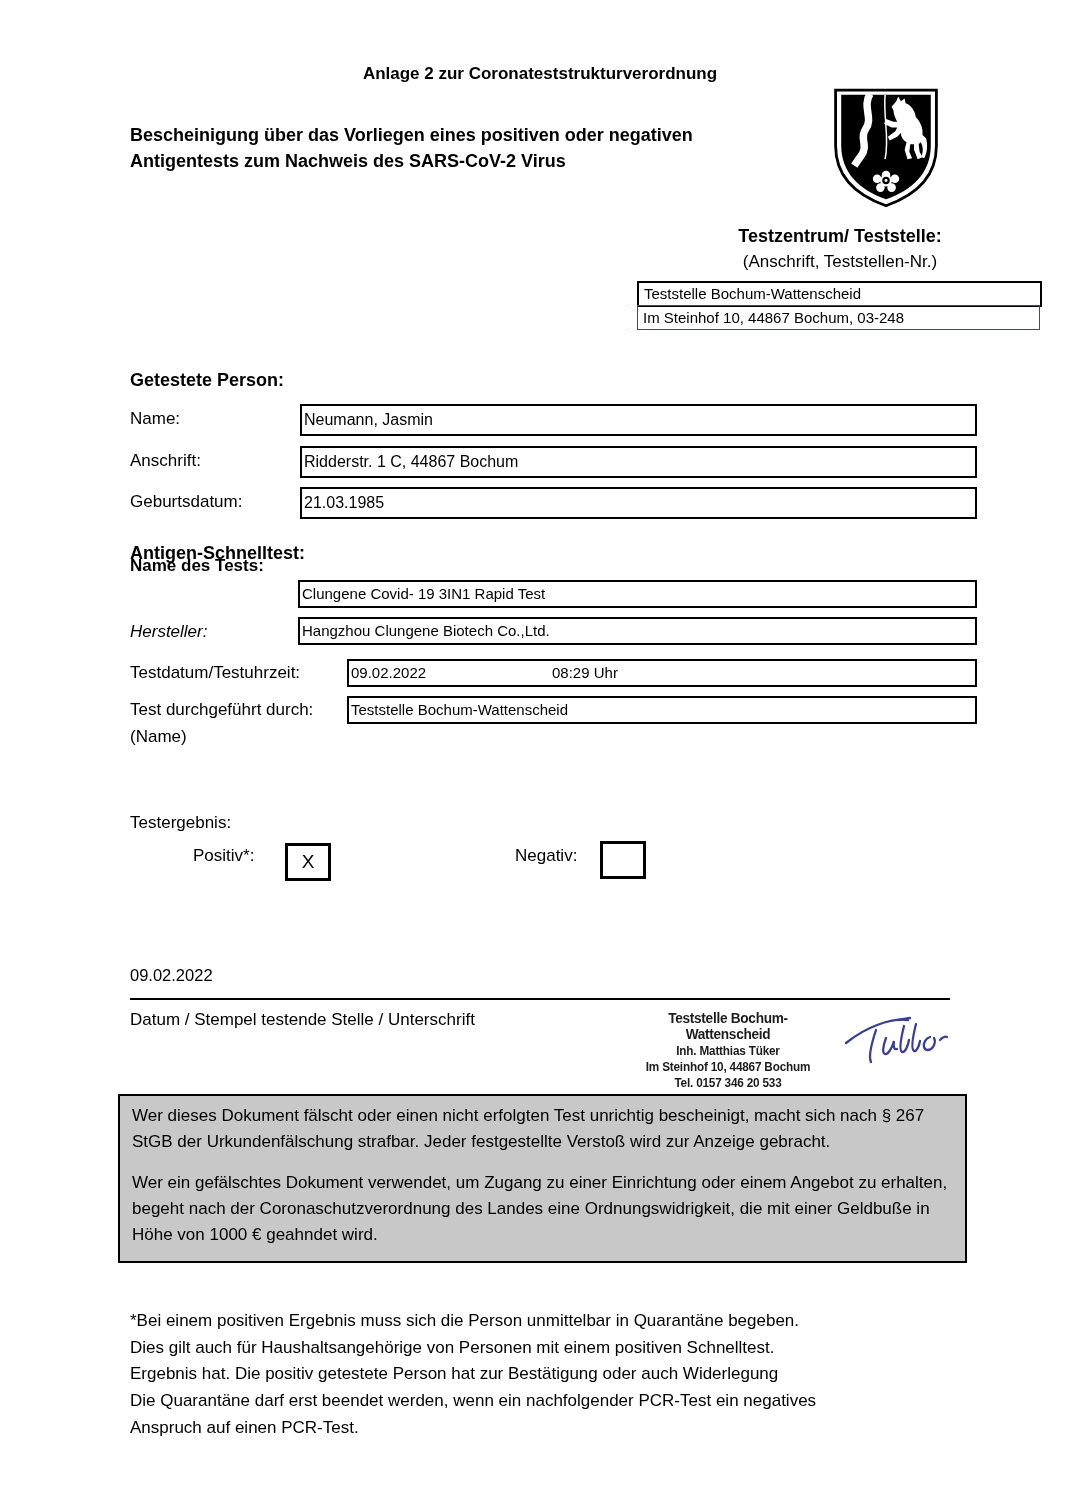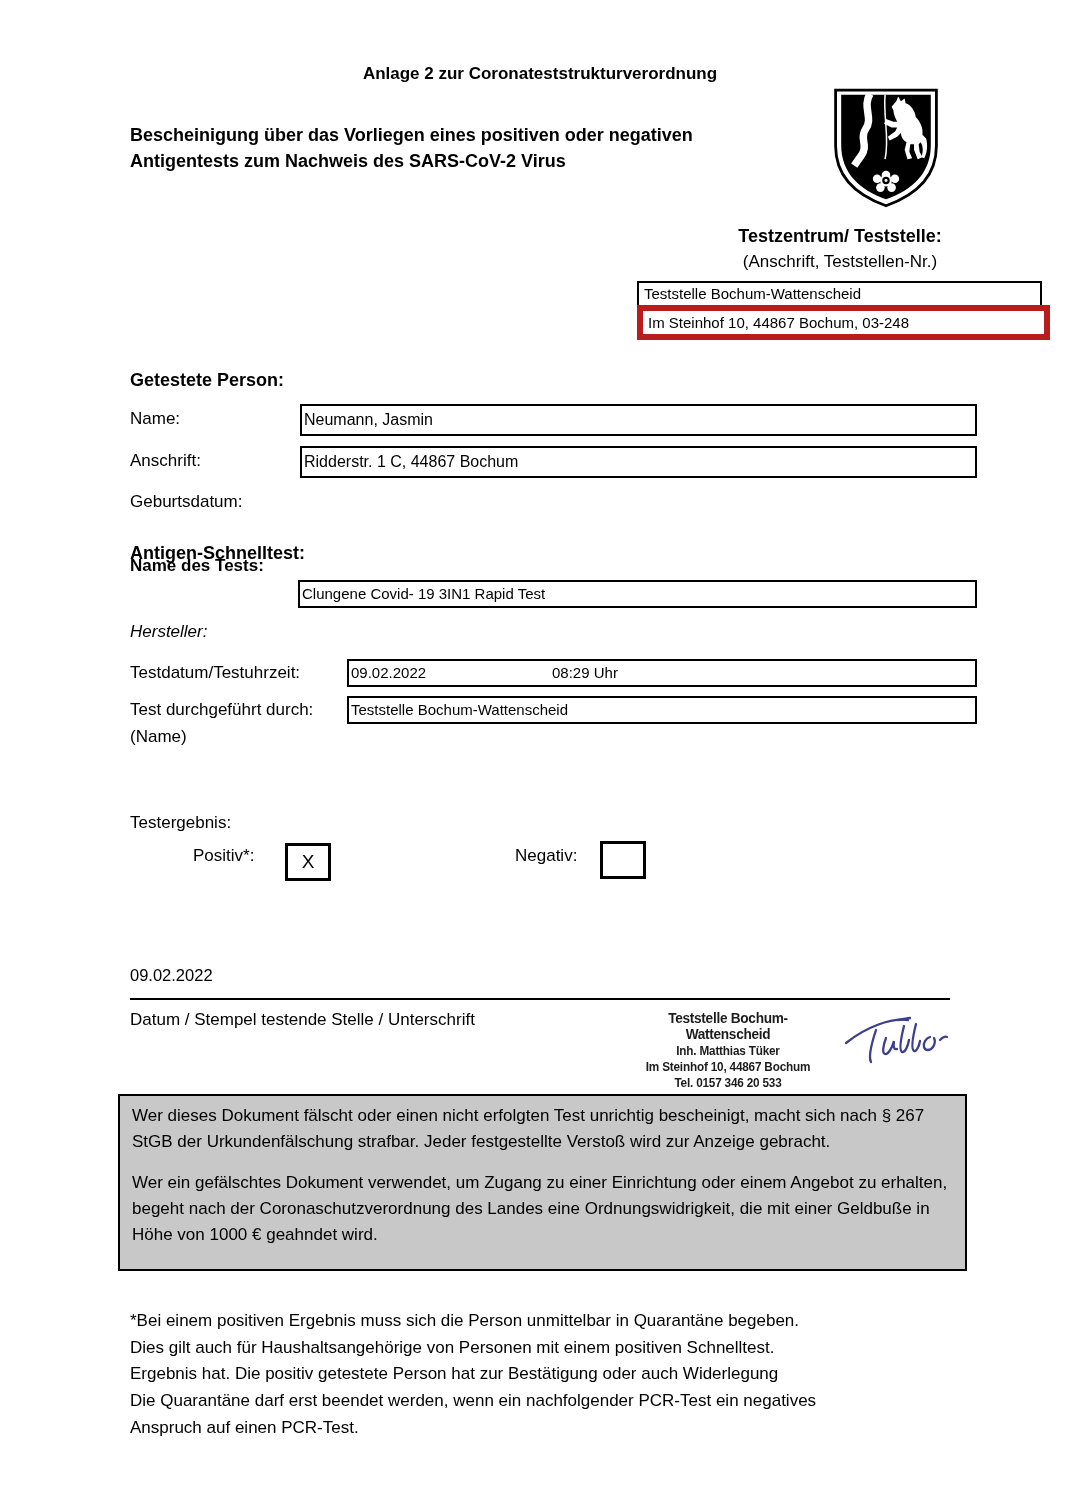--- a/index.html
+++ b/index.html
@@ -11,34 +11,34 @@
     color:#000;
     overflow:hidden;
   }
   .abs{position:absolute;}
   .annex-title{left:130px;top:64px;width:820px;text-align:center;font-size:17px;font-weight:bold;}
   .heading{left:130px;top:122px;width:660px;font-size:18px;font-weight:bold;line-height:1.45;}
   .coat{left:830px;top:86px;width:112px;height:122px;}
   .tc-label{left:640px;top:226px;width:400px;text-align:center;font-size:18px;font-weight:bold;}
   .tc-sublabel{left:640px;top:252px;width:400px;text-align:center;font-size:17px;}
   .tc-box1{left:637px;top:281px;width:396px;height:22px;border:2px solid #000;font-size:15px;line-height:22px;padding-left:5px;}
-  .tc-box2{left:637px;top:305px;width:396px;height:23px;border:6px solid #b91c1c;font-size:15px;line-height:23px;padding-left:5px;}
+  .tc-box2{left:637px;top:305px;width:396px;height:23px;border:1px solid #b91c1c;font-size:15px;line-height:23px;padding-left:5px;}
   .sec-title{font-size:18px;font-weight:bold;}
   .field-label{font-size:17px;}
   .vbox{border:2px solid #000;font-size:16px;padding-left:2px;background:#fff;}
   .p-box{left:300px;width:671px;height:28px;line-height:28px;}
   .t-box{left:298px;width:673px;height:24px;line-height:24px;font-size:15px;}
   .d-box{left:347px;width:624px;height:24px;line-height:24px;font-size:15px;}
   .checkbox{border:3px solid #000;width:40px;height:32px;text-align:center;font-size:19px;line-height:32px;background:#fff;}
   .hline{left:130px;top:998px;width:820px;height:2px;background:#000;}
   .caption{left:130px;top:1010px;font-size:17px;}
   .stamp{left:622px;top:1010px;width:212px;text-align:center;color:#1c1c1c;transform:scaleX(.94);transform-origin:center top;}
   .stamp .s1{font-size:14.5px;font-weight:bold;letter-spacing:-0.3px;}
   .stamp .s2{font-size:12.5px;font-weight:bold;letter-spacing:-0.2px;margin-top:2px;}
-  .warnbox{left:118px;top:1094px;width:821px;background:#c8c8c8;border:2px solid #000;padding:7px 12px 20px 12px;font-size:17px;line-height:1.55;}
+  .warnbox{left:118px;top:1094px;width:821px;background:#c8c8c8;border:2px solid #000;padding:7px 12px 12px 12px;font-size:17px;line-height:1.55;}
   .warnbox .p2{margin-top:14px;}
   .footnote{left:130px;top:1308px;width:840px;font-size:17px;line-height:1.57;}
 </style>
 </head>
 <body>
 
 <div class="page">
 
   <div class="abs annex-title">Anlage 2 zur Coronateststrukturverordnung</div>
 
@@ -83,27 +83,29 @@
 
   <div class="abs sec-title" style="left:130px;top:370px;">Getestete Person:</div>
 
   <div class="abs field-label" style="left:130px;top:409px;">Name:</div>
   <div class="abs vbox p-box" style="top:404px;">Neumann, Jasmin</div>
 
   <div class="abs field-label" style="left:130px;top:451px;">Anschrift:</div>
   <div class="abs vbox p-box" style="top:446px;">Ridderstr. 1 C, 44867 Bochum</div>
 
   <div class="abs field-label" style="left:130px;top:492px;">Geburtsdatum:</div>
+  <div class="abs vbox p-box" style="top:487px;">21.03.1985</div>
 
   <div class="abs sec-title" style="left:130px;top:543px;">Antigen-Schnelltest:</div>
 
   <div class="abs field-label" style="left:130px;top:556px;font-weight:bold;">Name des Tests:</div>
   <div class="abs vbox t-box" style="top:580px;">Clungene Covid- 19 3IN1 Rapid Test</div>
 
   <div class="abs field-label" style="left:130px;top:622px;font-style:italic;">Hersteller:</div>
+  <div class="abs vbox t-box" style="top:617px;">Hangzhou Clungene Biotech Co.,Ltd.</div>
 
   <div class="abs field-label" style="left:130px;top:663px;">Testdatum/Testuhrzeit:</div>
   <div class="abs vbox d-box" style="top:659px;">
     <span>09.02.2022</span>
     <span style="position:absolute;left:203px;top:0;">08:29 Uhr</span>
   </div>
 
   <div class="abs field-label" style="left:130px;top:700px;">Test durchgeführt durch:</div>
   <div class="abs field-label" style="left:130px;top:727px;">(Name)</div>
   <div class="abs vbox d-box" style="top:696px;">Teststelle Bochum-Wattenscheid</div>

